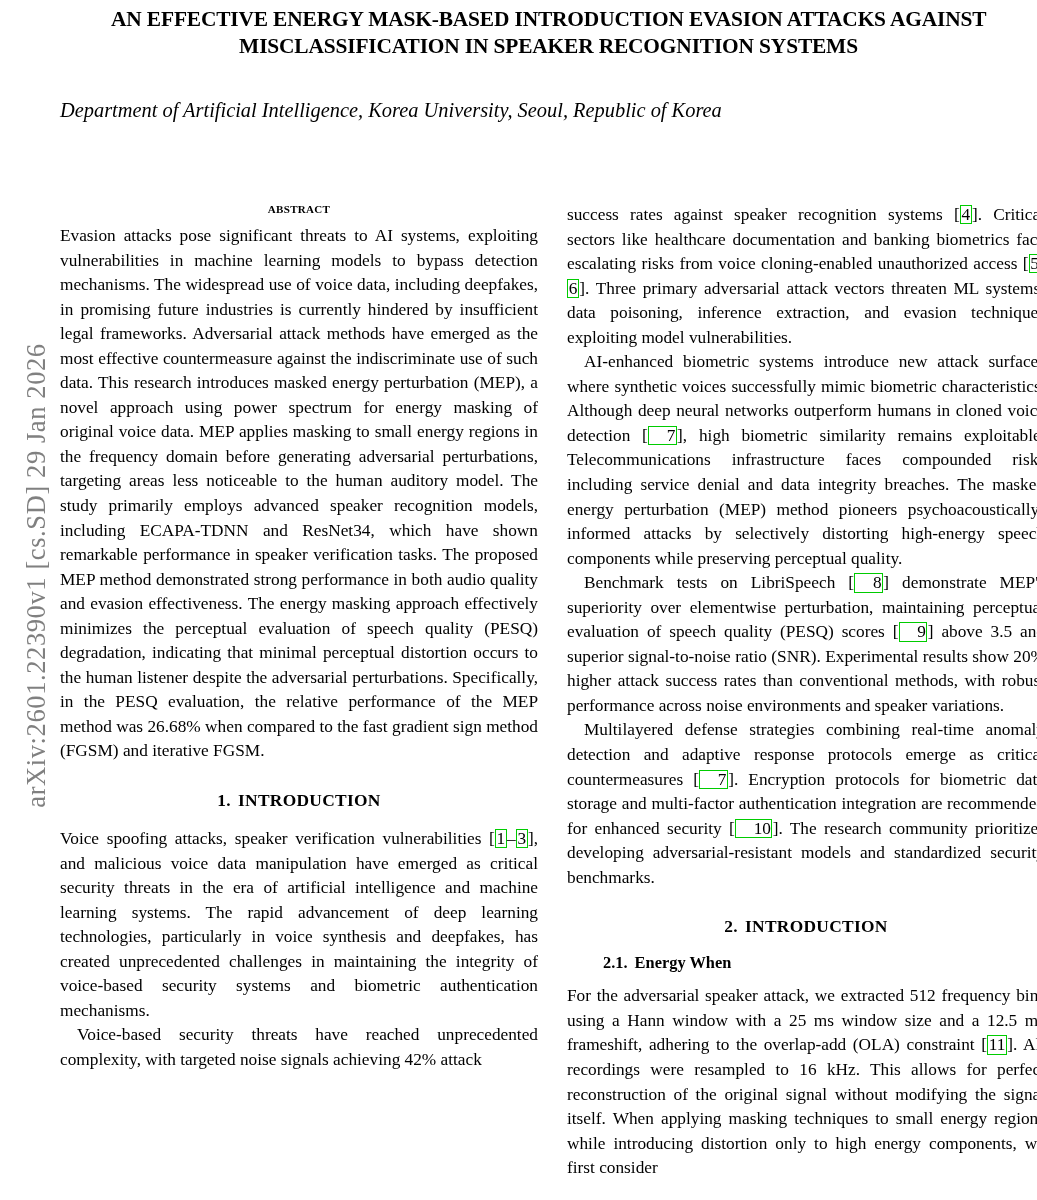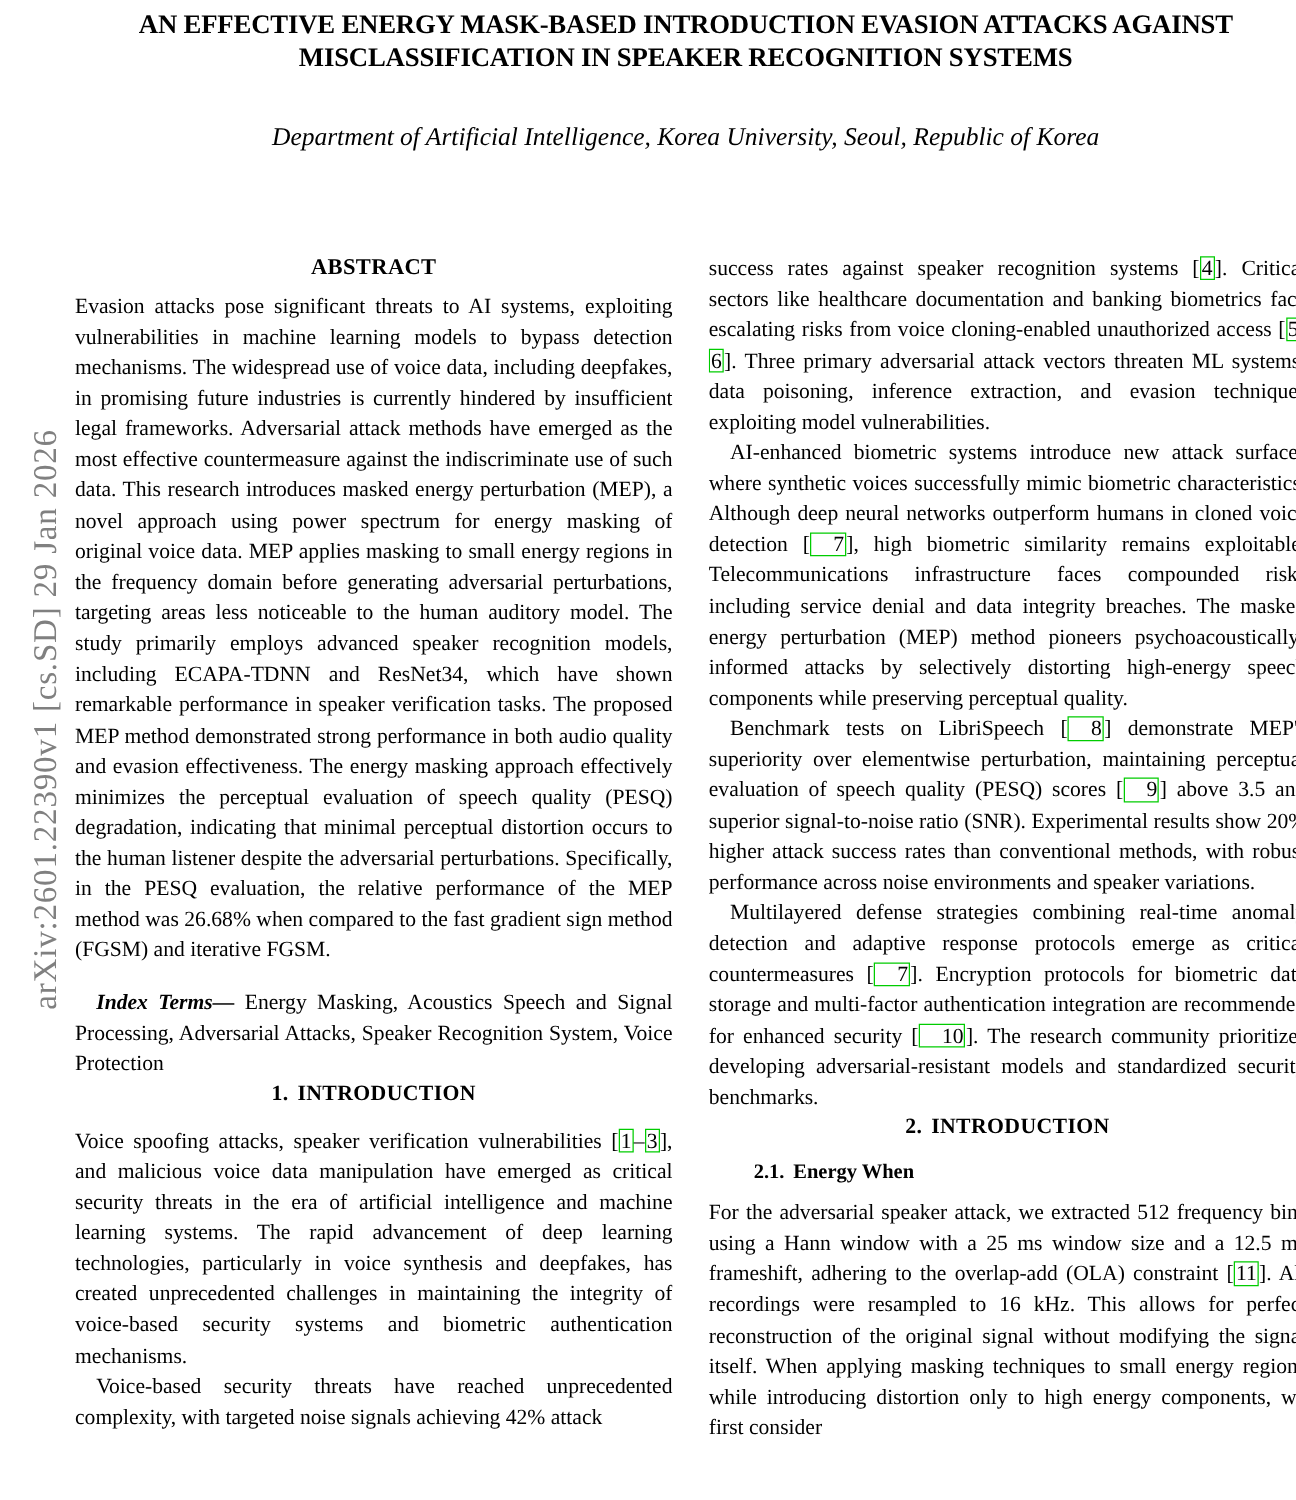--- a/index.html
+++ b/index.html
@@ -69,21 +69,21 @@
     font-size: 19.5px;
     line-height: 24px;
   }
   .authors .dagger {
     font-style: normal;
     font-size: 13px;
     vertical-align: super;
   }
   .affiliation {
     margin-top: 38px;
-    text-align: center;
+    text-align: left;
     font-style: italic;
     font-size: 20.4px;
     line-height: 25px;
   }
 
   
   #columns {
     position: absolute;
     left: 0px;
     top: 203px;
@@ -96,25 +96,26 @@
     width: 478px;
     height: 997px;
     overflow: hidden;
   }
   .col-left  { left: 0px; }
   .col-right { left: 507px; }
 
   .sec-head {
     text-align: center;
     font-weight: bold;
-    font-size: 18px;
+    font-size: 11px;
     letter-spacing: 0.3px;
     margin: 0 0 9px 0;
   }
   .sec-head.numbered {
+    margin-top: 26px;
     margin-bottom: 16px;
     font-size: 17.4px;
   }
   .sec-head.numbered .num { margin-right: 7px; }
 
   .subsec-head {
     font-weight: bold;
     font-size: 16.4px;
     margin: 16px 0 11px 0;
     text-align: left;
@@ -176,23 +177,20 @@
     <div class="affiliation">Department of Artificial Intelligence, Korea University, Seoul, Republic of Korea</div>
   </div>
 
   <div id="columns">
 
     <div class="col col-left">
 
       <div class="sec-head">ABSTRACT</div>
       <p class="body no-indent">Evasion attacks pose significant threats to AI systems, exploiting vulnerabilities in machine learning models to bypass detection mechanisms. The widespread use of voice data, including deepfakes, in promising future industries is currently hindered by insufficient legal frameworks. Adversarial attack methods have emerged as the most effective countermeasure against the indiscriminate use of such data. This research introduces masked energy perturbation (MEP), a novel approach using power spectrum for energy masking of original voice data. MEP applies masking to small energy regions in the frequency domain before generating adversarial perturbations, targeting areas less noticeable to the human auditory model. The study primarily employs advanced speaker recognition models, including ECAPA-TDNN and ResNet34, which have shown remarkable performance in speaker verification tasks. The proposed MEP method demonstrated strong performance in both audio quality and evasion effectiveness. The energy masking approach effectively minimizes the perceptual evaluation of speech quality (PESQ) degradation, indicating that minimal perceptual distortion occurs to the human listener despite the adversarial perturbations. Specifically, in the PESQ evaluation, the relative performance of the MEP method was 26.68% when compared to the fast gradient sign method (FGSM) and iterative FGSM.</p>
 
-      <p class="index-terms">
-        <span class="terms-lead">Index Terms—</span><span> Energy Masking, Acoustics Speech and Signal Processing, Adversarial Attacks, Speaker Recognition System, Voice Protection</span>
-      </p>
 
       <div class="sec-head numbered">
         <span class="num">1.</span><span>INTRODUCTION</span>
       </div>
 
       <div id="intro-left">
           <p class="body no-indent">Voice spoofing attacks, speaker verification vulnerabilities [<span class="cite">1</span>–<span class="cite">3</span>], and malicious voice data manipulation have emerged as critical security threats in the era of artificial intelligence and machine learning systems. The rapid advancement of deep learning technologies, particularly in voice synthesis and deepfakes, has created unprecedented challenges in maintaining the integrity of voice-based security systems and biometric authentication mechanisms.</p>
           <p class="body" style="text-indent: 17px;">Voice-based security threats have reached unprecedented complexity, with targeted noise signals achieving 42% attack </p>
         </div>
 

